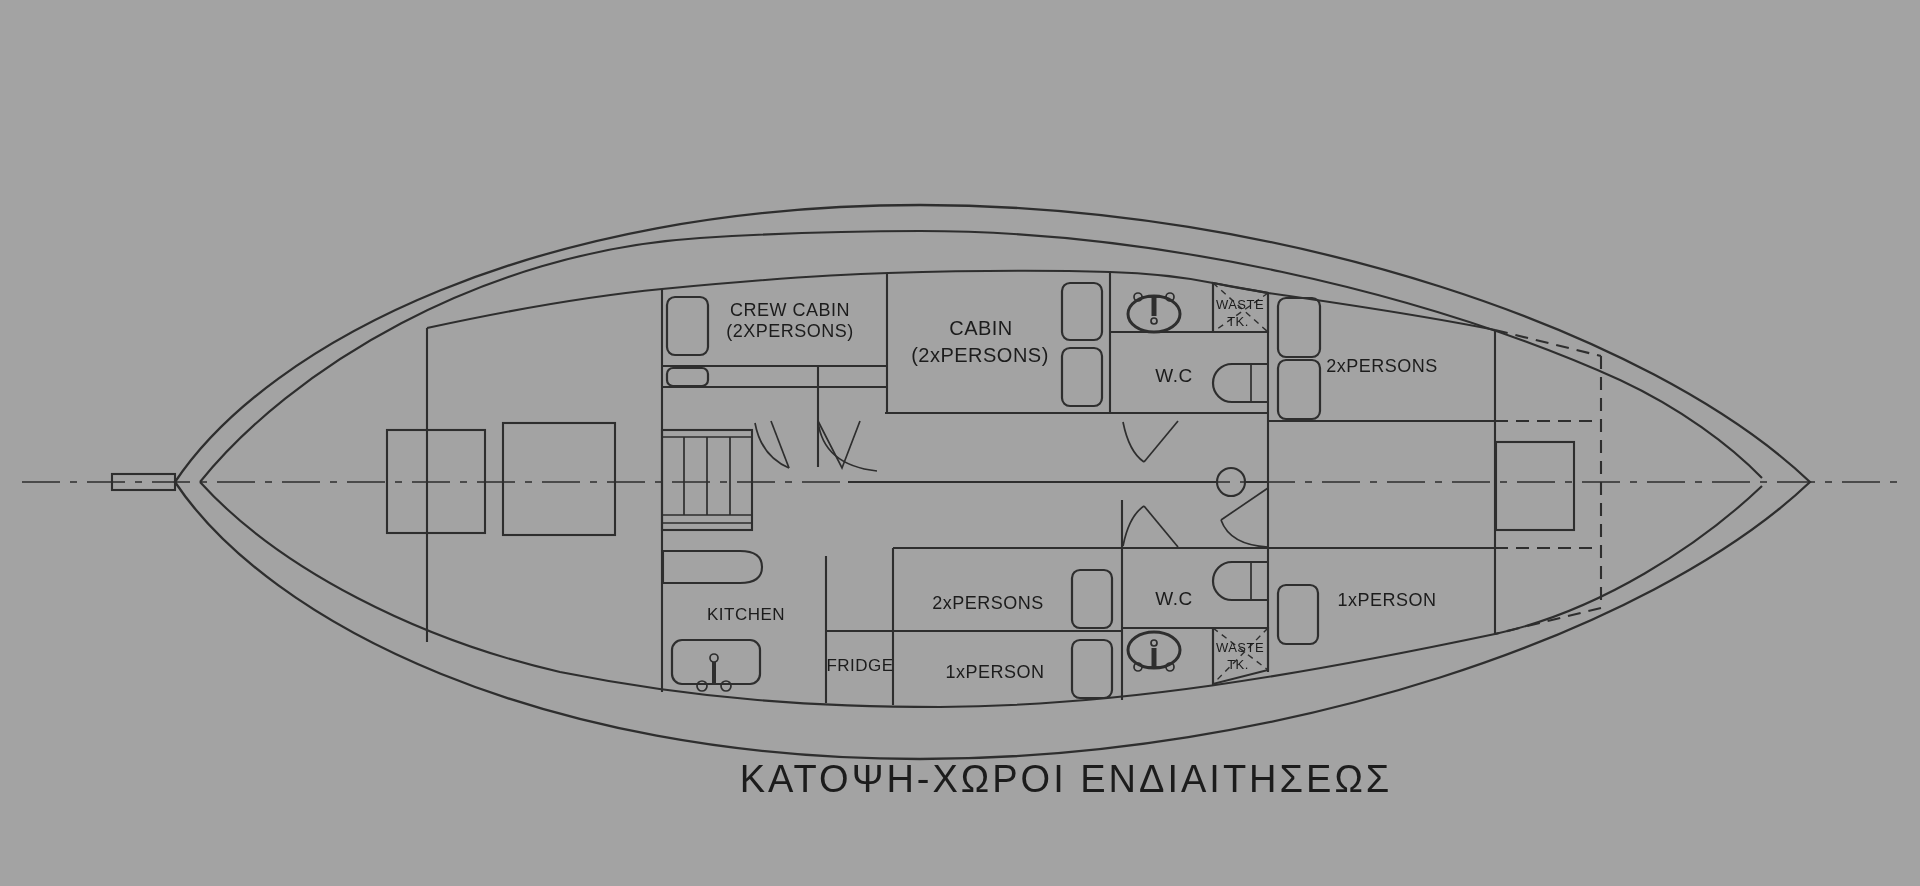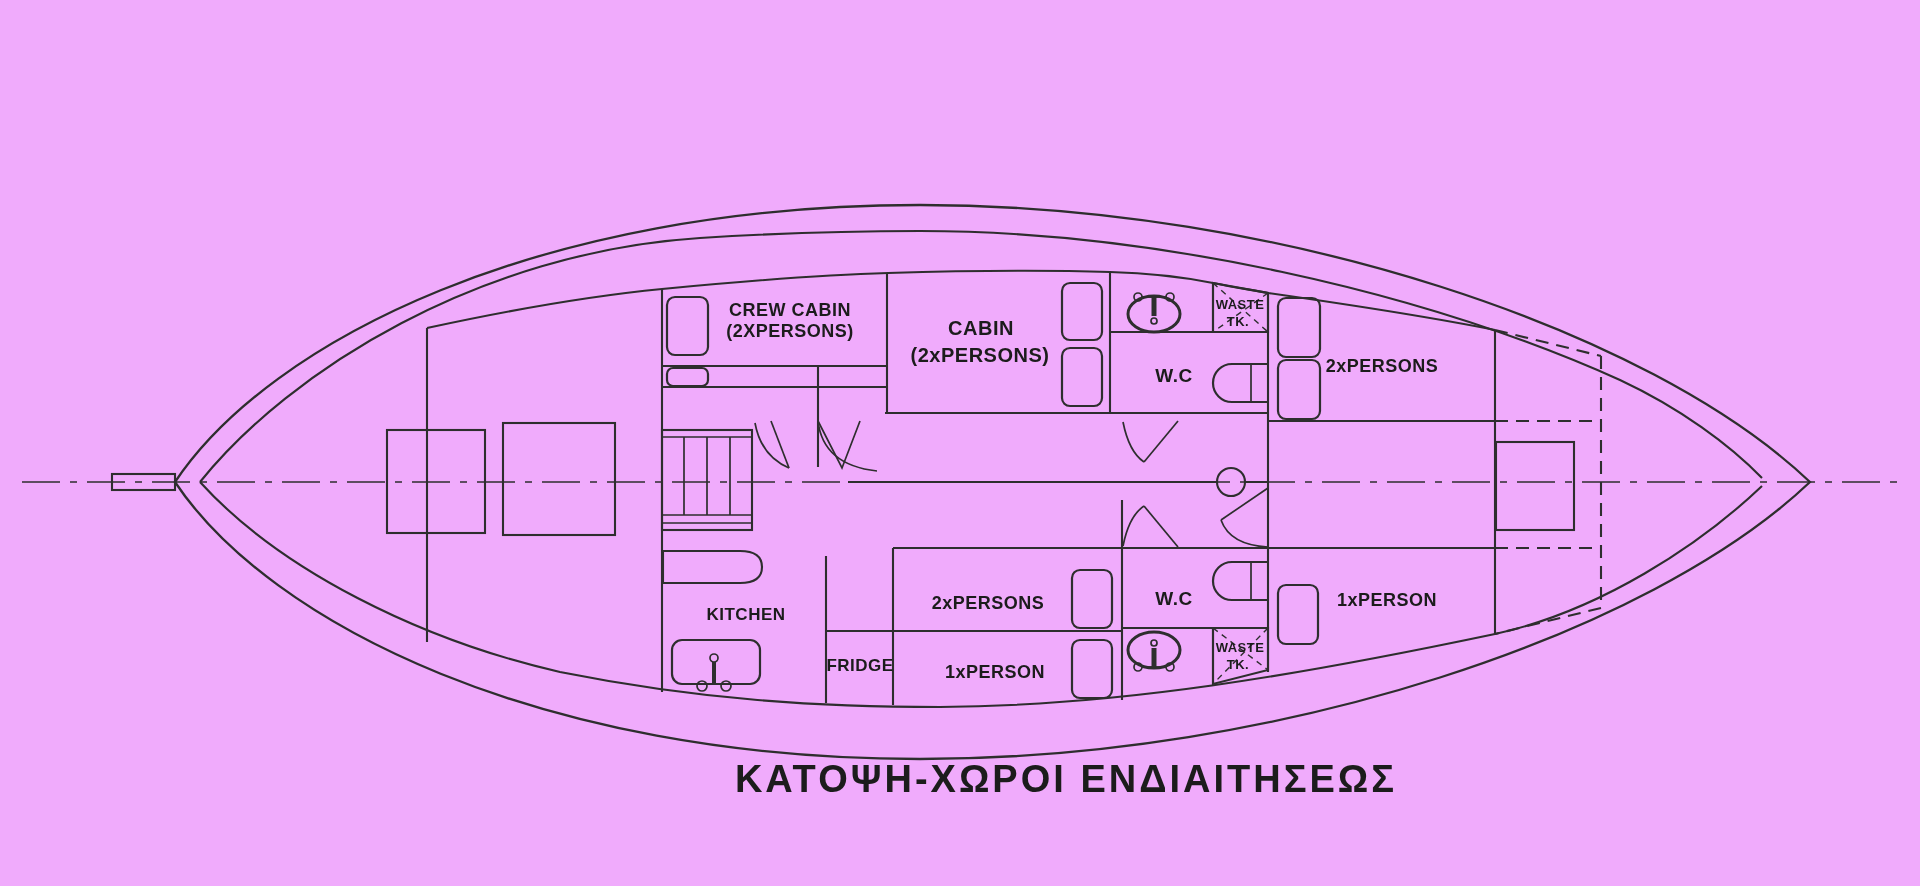--- a/index.html
+++ b/index.html
@@ -1,20 +1,19 @@
 <!DOCTYPE html>
 <html><head>
 <meta charset="utf-8">
 <style>
   html, body { margin: 0; padding: 0; background: #ffffff; }
   .stage {
-    width: 1920px; height: 886px; background: #f0abfc;
+    width: 1920px; height: 886px; background: #a3a3a3;
     position: relative; overflow: hidden;
     font-family: "Liberation Sans", sans-serif;
-    font-weight: bold;
   }
   svg { display: block; }
   .ln   { stroke: #2e2e2e; fill: none; stroke-width: 2.1; stroke-linecap: butt; }
   .hull { stroke-width: 2.3; }
   .thin { stroke-width: 1.7; }
   .dash { stroke-dasharray: 13 8; }
   .cl   { stroke-dasharray: 38 10 7 10; stroke-width: 1.7; }
   .xd   { stroke-dasharray: 6 5; stroke-width: 1.4; }
   .furn { stroke-width: 2.2; }
   text {

